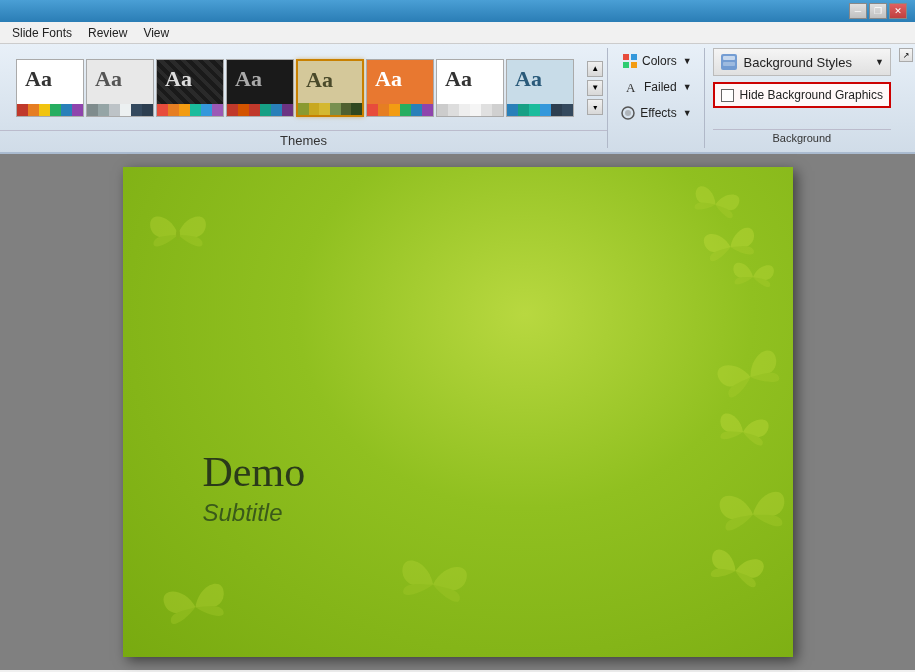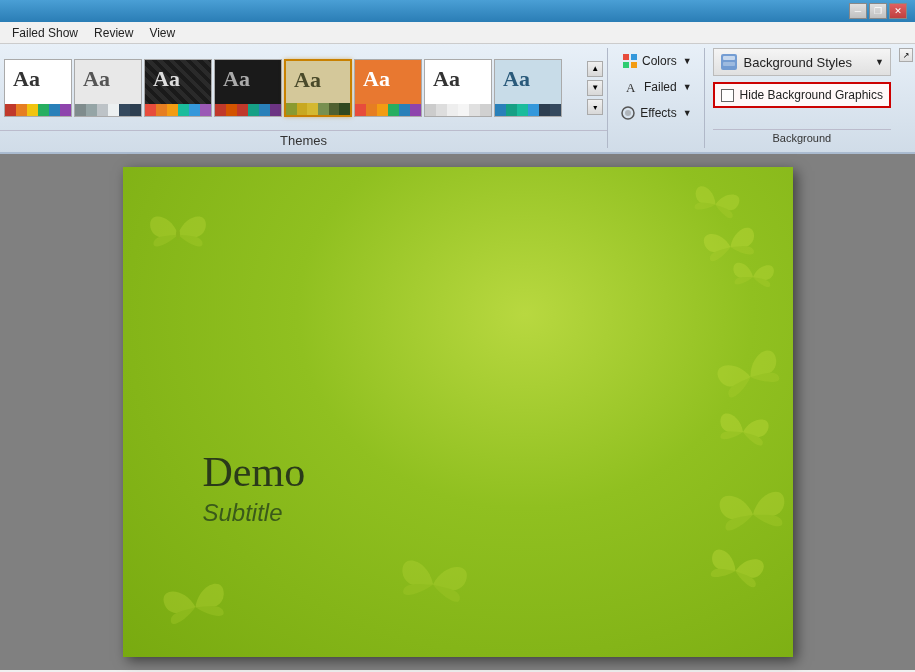--- a/index.html
+++ b/index.html
@@ -56,21 +56,21 @@
 
     
     .ribbon-section-themes {
       display: flex;
       flex-direction: column;
       flex: 1;
     }
     .themes-row {
       display: flex;
       align-items: center;
-      padding: 4px 4px 2px 4px;
+      padding: 4px 4px 2px 16px;
       gap: 2px;
       flex: 1;
     }
     .theme-thumbnails {
       display: flex;
       gap: 2px;
       align-items: center;
       flex: 1;
     }
     .theme-thumb {
@@ -292,21 +292,21 @@
 
 <div class="title-bar">
   <div class="title-bar-buttons">
     <div class="title-btn">─</div>
     <div class="title-btn">❐</div>
     <div class="title-btn" style="background:linear-gradient(to bottom,#e06060,#c04040);color:white;">✕</div>
   </div>
 </div>
 
 <div class="menu-bar">
-  <span class="menu-item">Failed Show</span>
+  <span class="menu-item">Slide Fonts</span>
   <span class="menu-item">Review</span>
   <span class="menu-item">View</span>
 </div>
 
 <div class="ribbon">
 
   <div class="ribbon-section-themes">
     <div class="themes-row">
       <div class="theme-thumbnails">
 

